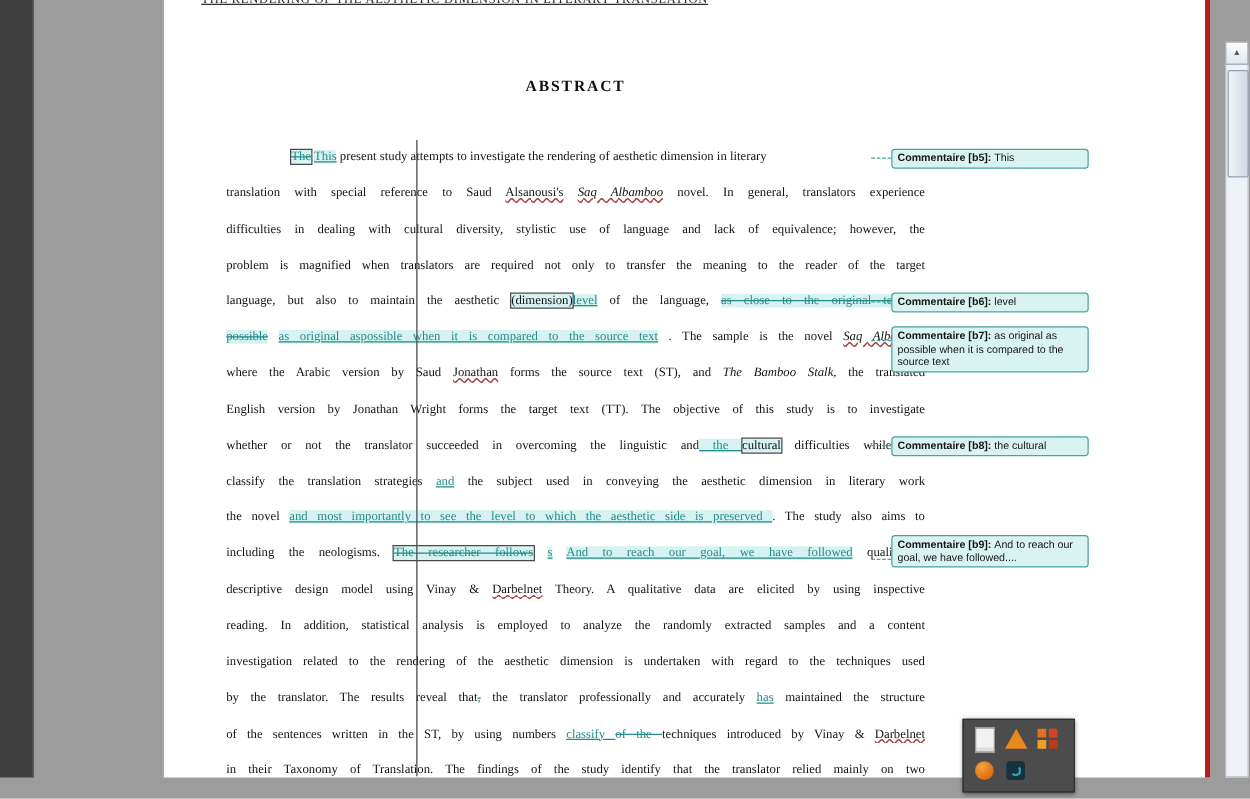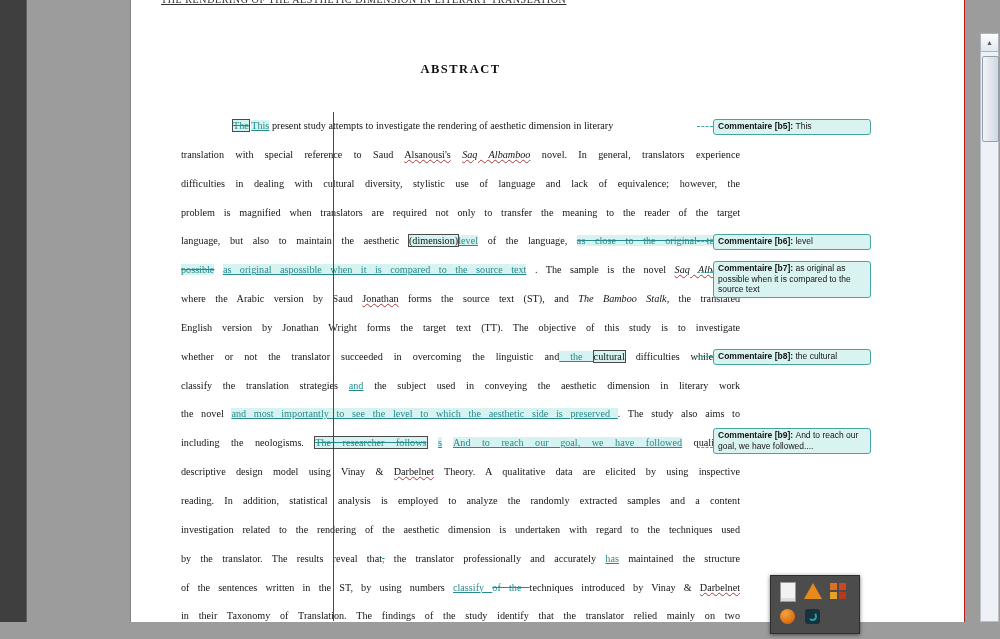--- a/index.html
+++ b/index.html
@@ -5,21 +5,21 @@
   html,body { margin:0; padding:0; }
   body { width:1000px; height:639px; overflow:hidden; font-family:"Liberation Sans",sans-serif; }
 
   .screen { position:relative; width:1000px; height:639px; background:#9c9c9c; overflow:hidden; }
 
   .left-strip { position:absolute; left:0; top:0; width:26px; height:622px;
                 background:#3f3f3f; border-right:1px solid #5d5d5d; }
 
   
   .page { position:absolute; left:130px; top:0; width:833px; height:622px;
-          background:#ffffff; border-left:1px solid #838383; border-right:1px solid #b91c1c;
+          background:#ffffff; border-left:1px solid #838383; border-right:4px solid #b91c1c;
           overflow:hidden; font-family:"Liberation Serif",serif; }
 
   .doc-title { position:absolute; left:30px; top:-6px; font-size:10px; letter-spacing:0.6px;
                color:#2e2e2e; text-decoration:underline; white-space:nowrap; }
 
   .doc-heading { position:absolute; left:50px; top:62px; width:559px; text-align:center;
                  font-size:12.5px; font-weight:bold; letter-spacing:1.5px; color:#101010; }
 
   .textblock { position:absolute; left:50px; top:112px; width:559px;
                font-size:10.2px; color:#141414; }

